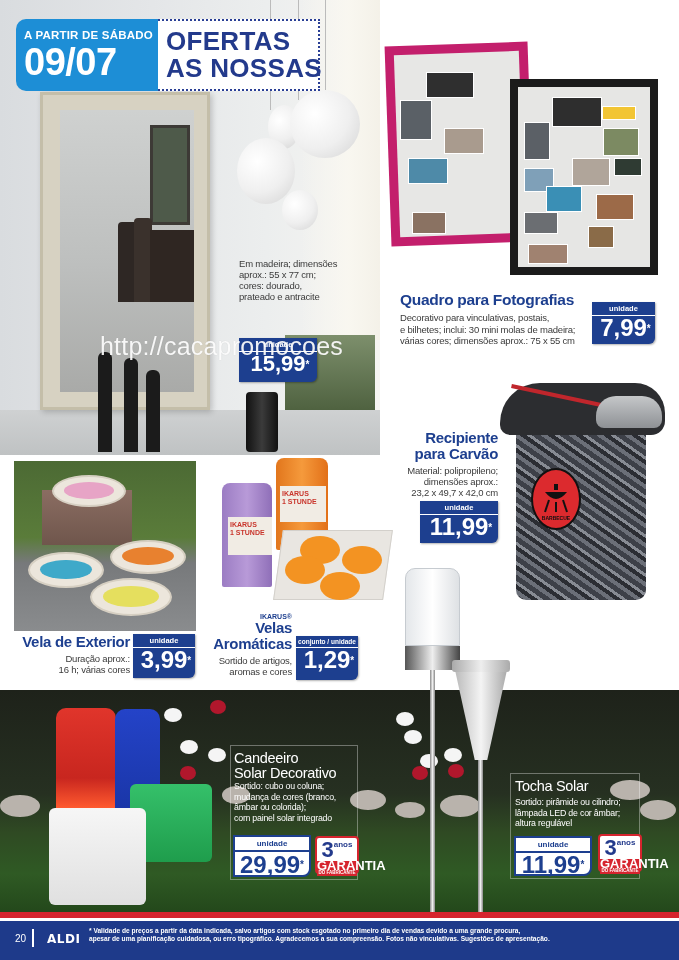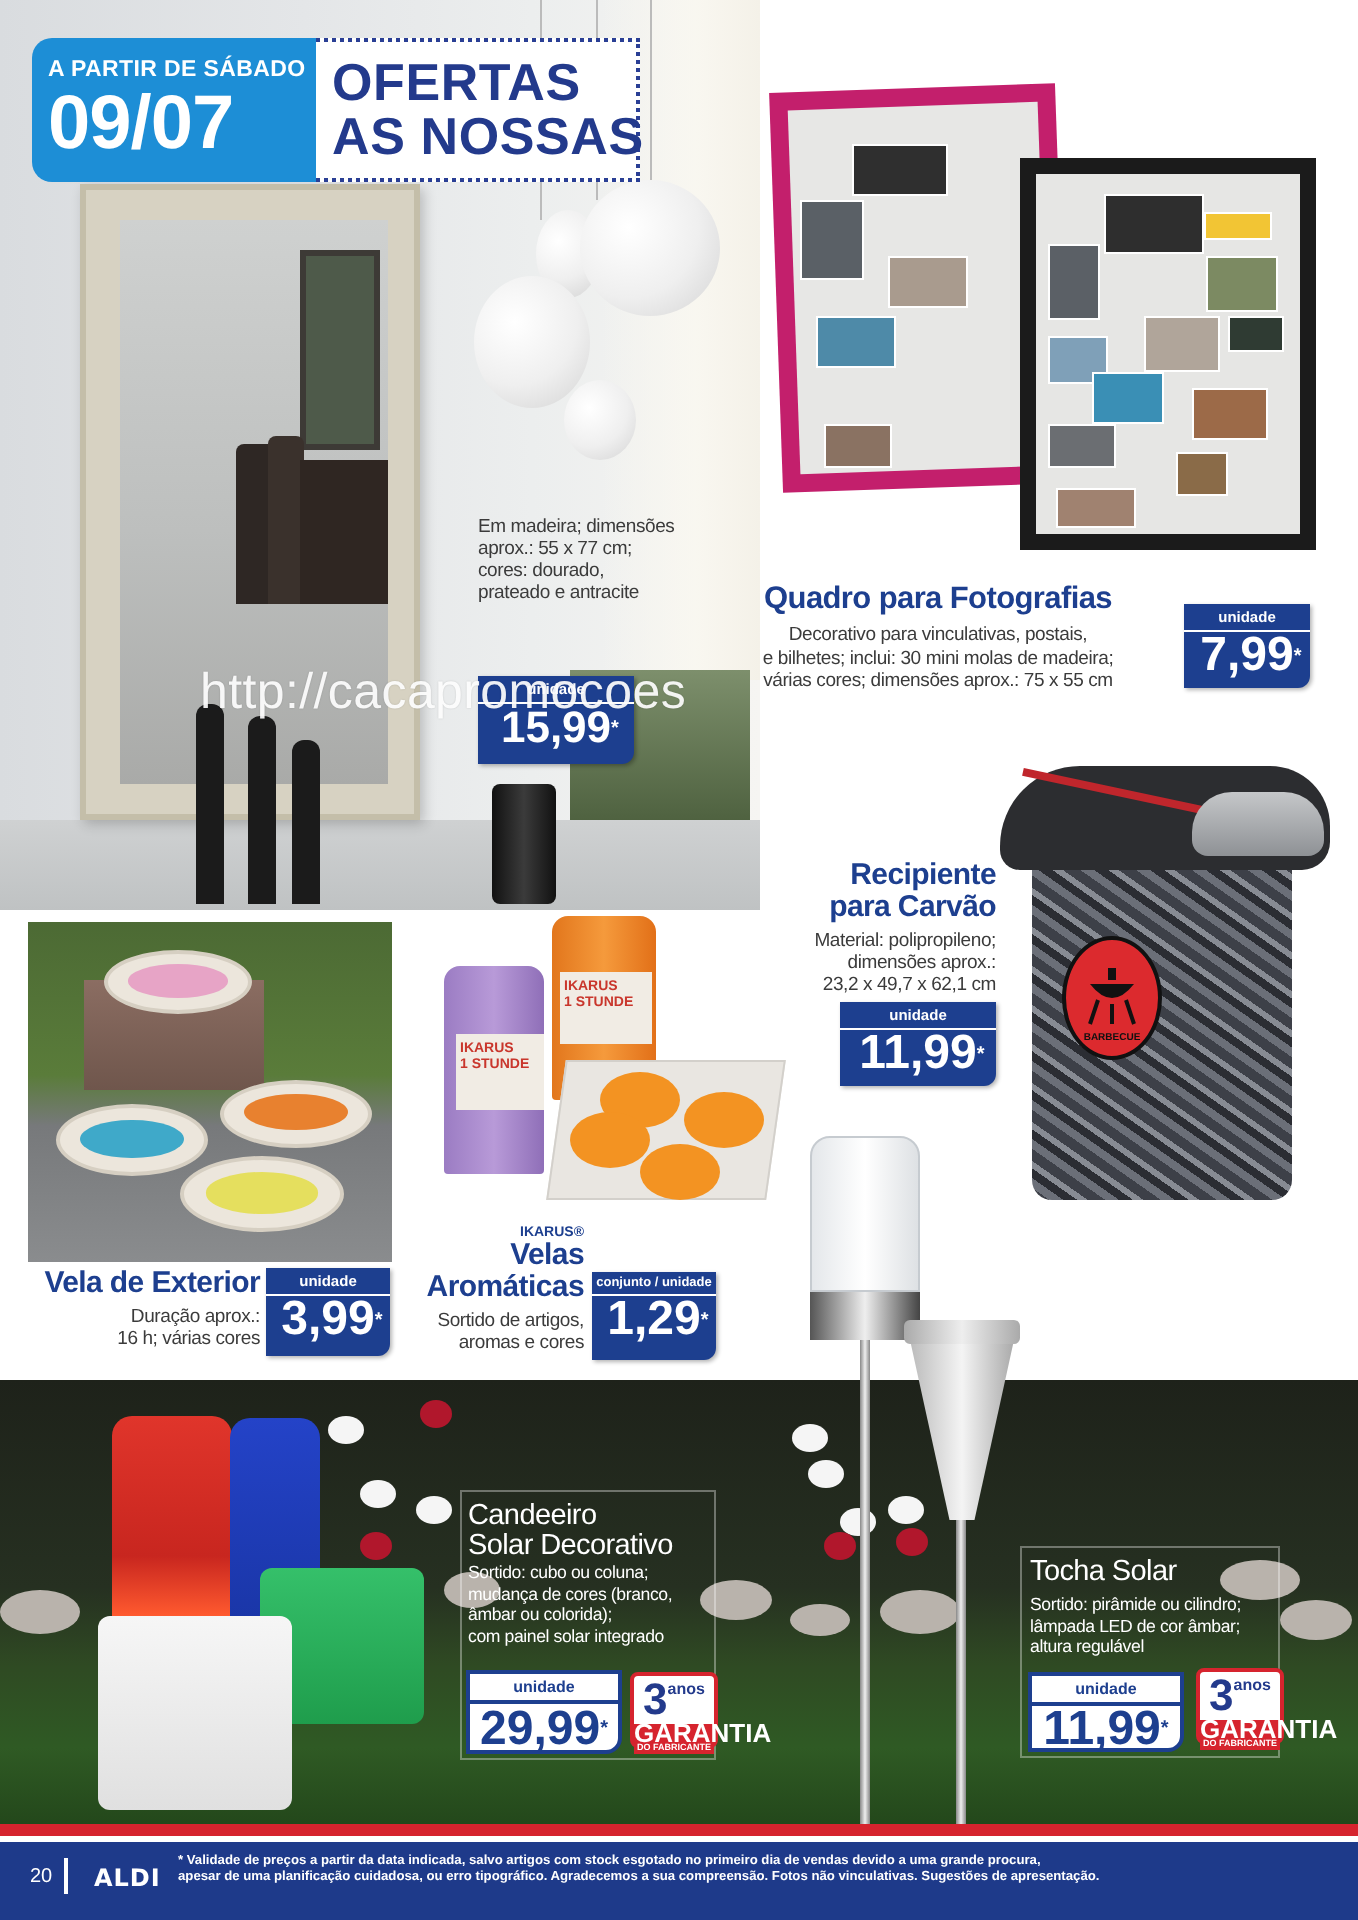--- a/index.html
+++ b/index.html
@@ -176,21 +176,21 @@
 <div class="photo" style="left:603px;top:128px;width:36px;height:28px;background:#7c8a62"></div>
 <div class="photo" style="left:572px;top:158px;width:38px;height:28px;background:#b0a59a"></div>
 <div class="photo" style="left:614px;top:158px;width:28px;height:18px;background:#2f3b33"></div>
 <div class="photo" style="left:524px;top:168px;width:30px;height:24px;background:#7fa0b8"></div>
 <div class="photo" style="left:546px;top:186px;width:36px;height:26px;background:#3a8fb5"></div>
 <div class="photo" style="left:596px;top:194px;width:38px;height:26px;background:#9c6a48"></div>
 <div class="photo" style="left:524px;top:212px;width:34px;height:22px;background:#6b6e72"></div>
 <div class="photo" style="left:588px;top:226px;width:26px;height:22px;background:#8a6b48"></div>
 <div class="photo" style="left:528px;top:244px;width:40px;height:20px;background:#a08270"></div>
 
-<div class="abs" style="left:376px;top:292px;width:186px;text-align:center">
+<div class="abs" style="left:400px;top:292px;width:186px;text-align:left">
   <div class="pname" style="font-size:15.5px">Quadro para Fotografias</div>
   <div class="pdesc" style="margin-top:4px;font-size:9.5px;line-height:11.5px">
     <div>Decorativo para vinculativas, postais,</div>
     <div>e bilhetes; inclui: 30 mini molas de madeira;</div>
     <div>várias cores; dimensões aprox.: 75 x 55 cm</div>
   </div>
 </div>
 <div class="abs price" style="left:592px;top:302px;width:63px;height:42px">
   <span class="unit">unidade</span>
   <span class="amt"><span>7,99</span><sup>*</sup></span>
@@ -214,21 +214,21 @@
 </div>
 
 <div class="abs" style="left:400px;top:430px;width:98px;text-align:right">
   <div class="pname" style="font-size:15px">
     <div>Recipiente</div>
     <div>para Carvão</div>
   </div>
   <div class="pdesc" style="margin-top:3px;font-size:9.5px;line-height:11px">
     <div>Material: polipropileno;</div>
     <div>dimensões aprox.:</div>
-    <div>23,2 x 49,7 x 62,1 cm</div>
+    <div>23,2 x 49,7 x 42,0 cm</div>
   </div>
 </div>
 <div class="abs price" style="left:420px;top:501px;width:78px;height:42px">
   <span class="unit">unidade</span>
   <span class="amt"><span>11,99</span><sup>*</sup></span>
 </div>
 
 <div class="abs garden-img"></div>
 <div class="abs brick"></div>
 <div class="bowl" style="left:52px;top:475px;width:74px;height:32px">

